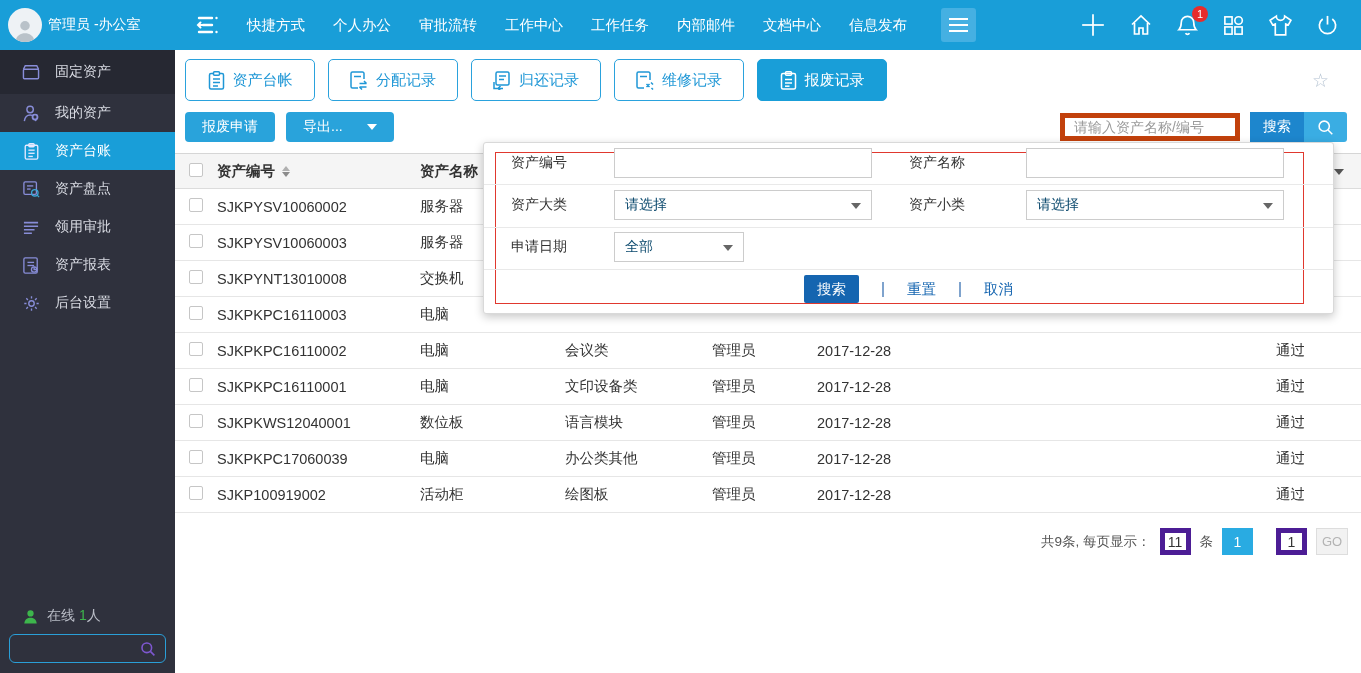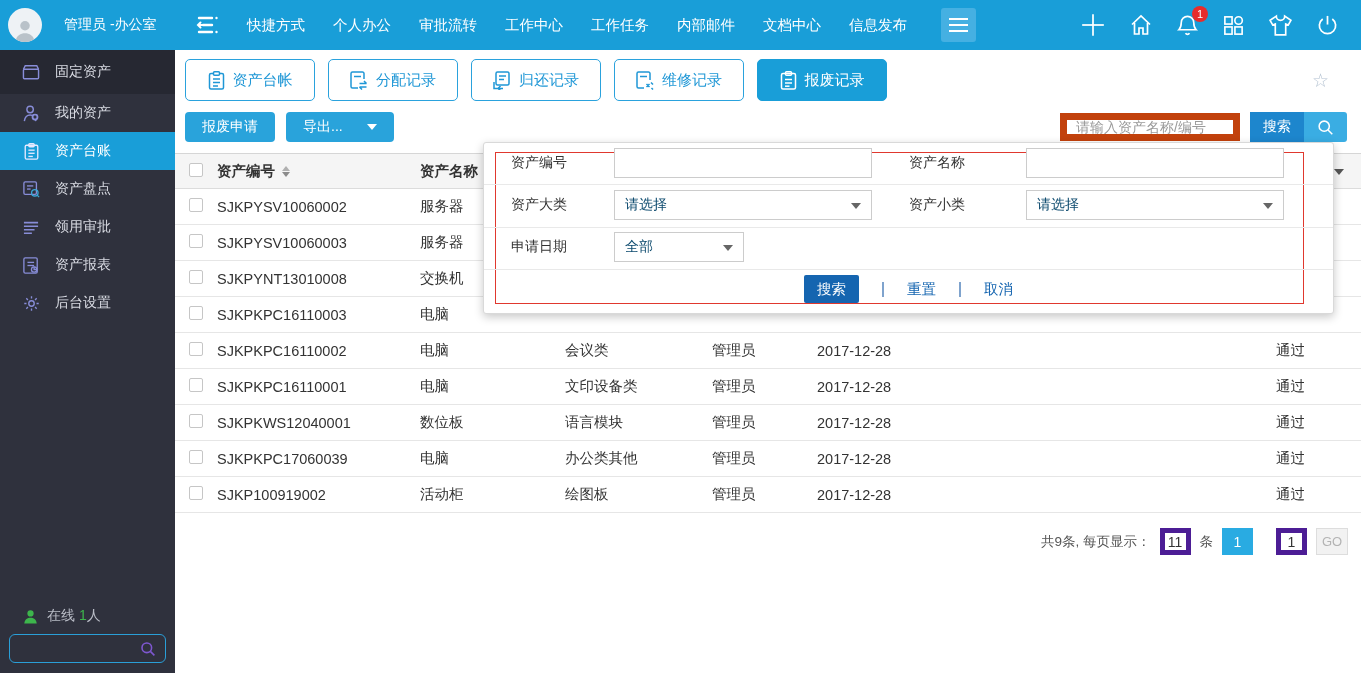--- a/index.html
+++ b/index.html
@@ -2,21 +2,21 @@
 <html style="--primary: #199ed8; --panel-highlight: #e0382e; --deep-blue: #1565b0; --online-green: #3db54c;"><head>
 <meta charset="utf-8">
 <style>
   * { margin:0; padding:0; box-sizing:border-box; }
   html,body { width:1361px; height:673px; overflow:hidden; }
   body { font-family:"Liberation Sans","DejaVu Sans",sans-serif; position:relative; background:#fff; color:#333; }
 
   
   .topbar { position:absolute; top:0; left:0; width:1361px; height:50px;
             background:var(--primary,#199ed8); display:flex; align-items:center; color:#fff; z-index:20; }
-  .brand { width:175px; flex:0 0 175px; display:flex; align-items:center; gap:22px; padding-left:8px; }
+  .brand { width:175px; flex:0 0 175px; display:flex; align-items:center; gap:6px; padding-left:8px; }
   .avatar { width:34px; height:34px; border-radius:50%; background:#eef2f5; display:flex; align-items:flex-end; justify-content:center; overflow:hidden; cursor:pointer; }
   .brand-name { font-size:14px; white-space:nowrap; }
   .collapse-btn { margin-left:20px; cursor:pointer; display:flex; align-items:center; }
   .nav { display:flex; align-items:center; gap:28px; margin-left:26px; }
   .nav-item { font-size:14.5px; cursor:pointer; white-space:nowrap; }
   .hamburger { width:35px; height:34px; background:#45b0e2; border-radius:3px; margin-left:34px;
                display:flex; flex-direction:column; align-items:center; justify-content:center; gap:4px; cursor:pointer; }
   .hamburger i { display:block; width:19px; height:2px; background:#fff; }
   .top-icons { margin-left:auto; display:flex; align-items:center; gap:23px; padding-right:22px; }
   .top-icon { position:relative; cursor:pointer; display:flex; align-items:center; justify-content:center; }
@@ -46,21 +46,21 @@
   .tab .ticon { display:flex; align-items:center; }
   .tab.selected { background:var(--primary,#199ed8); border-color:var(--primary,#199ed8); color:#fff; }
   .fav-star { margin-left:auto; margin-right:32px; color:#b5c3d2; font-size:19px; cursor:pointer; line-height:1; }
 
   .toolbar { display:flex; align-items:center; padding:11px 14px 0 10px; height:41px; }
   .btn-blue { background:#29a3db; color:#fff; border:none; border-radius:4px; height:30px; padding:0 17px;
               display:flex; align-items:center; font-size:14px; cursor:pointer; font-family:inherit; }
   .btn-export { margin-left:11px; gap:24px; }
   .caret-down { width:0; height:0; border-left:5px solid transparent; border-right:5px solid transparent; border-top:6px solid #fff; display:inline-block; }
   .toolbar-right { margin-left:auto; display:flex; align-items:center; gap:10px; }
-  .tb-search-input { width:180px; height:28px; border:7px solid #c2410c; padding:0 9px; font-size:14px; color:#333; outline:none; font-family:inherit; }
+  .tb-search-input { width:180px; height:28px; border:5px solid #c2410c; padding:0 9px; font-size:14px; color:#333; outline:none; font-family:inherit; }
   .tb-search-input::placeholder { color:#9a9a9a; }
   .search-btn { display:flex; height:30px; cursor:pointer; border-radius:0 3px 3px 0; overflow:hidden; }
   .search-btn .txt { background:#1d86cd; color:#fff; padding:0 13px; display:flex; align-items:center; font-size:14px; }
   .search-btn .ico { background:#3aade3; width:43px; display:flex; align-items:center; justify-content:center; }
 
   
   .table { margin-top:11px; }
   .trow { display:grid; grid-template-columns:28px 203px 145px 147px 105px 220px 1fr 100px;
           align-items:center; height:36px; padding:0 56px 0 14px; border-bottom:1px solid #e6e6e6; font-size:14.5px; color:#333; }
   .thead { background:#f5f5f5; border-top:1px solid #d6d6d6; border-bottom:1px solid #dcdcdc; font-weight:bold; position:relative; }

